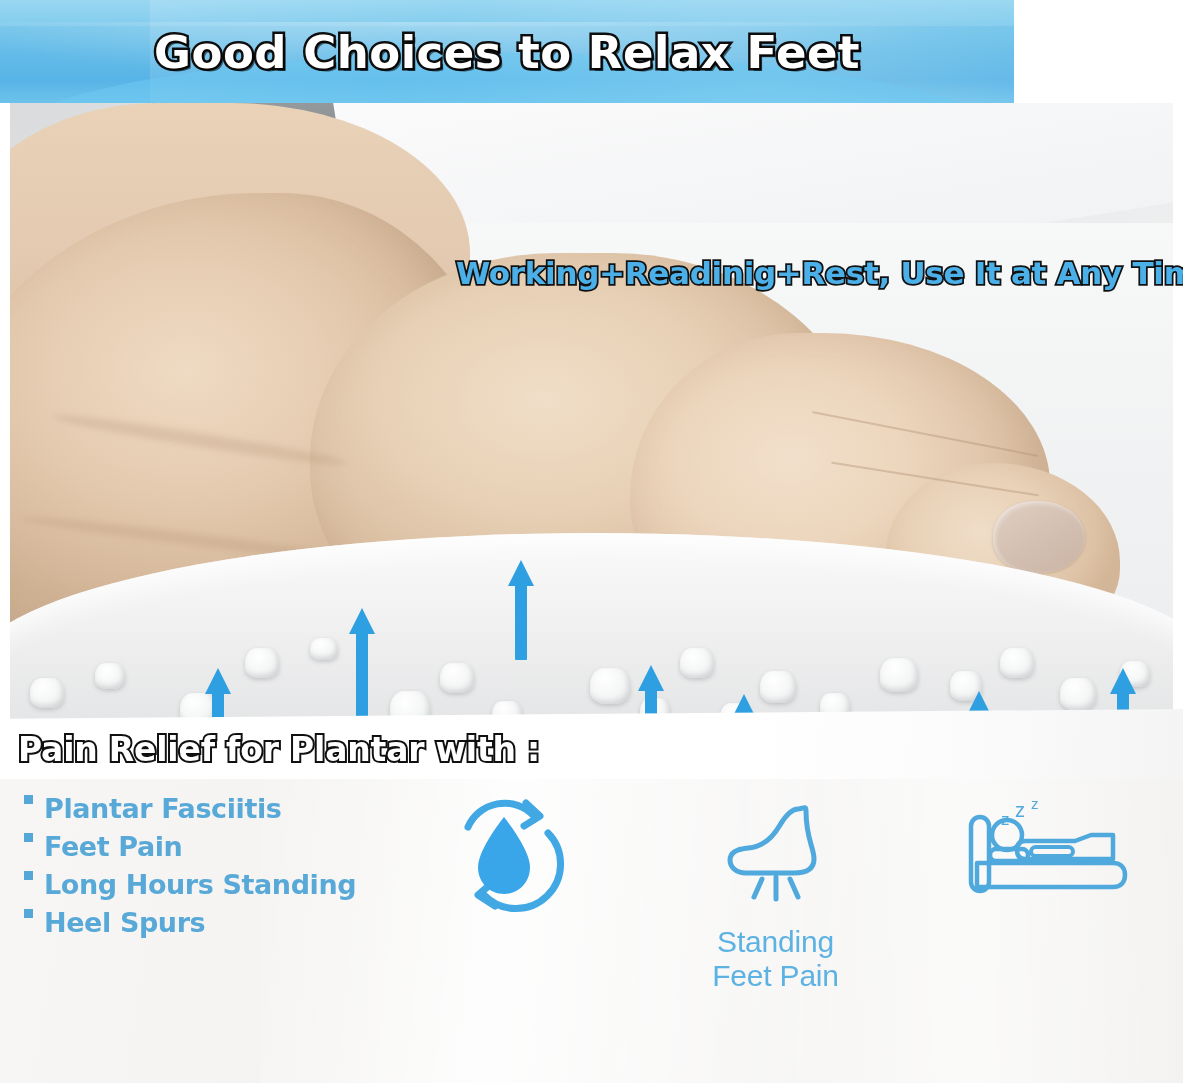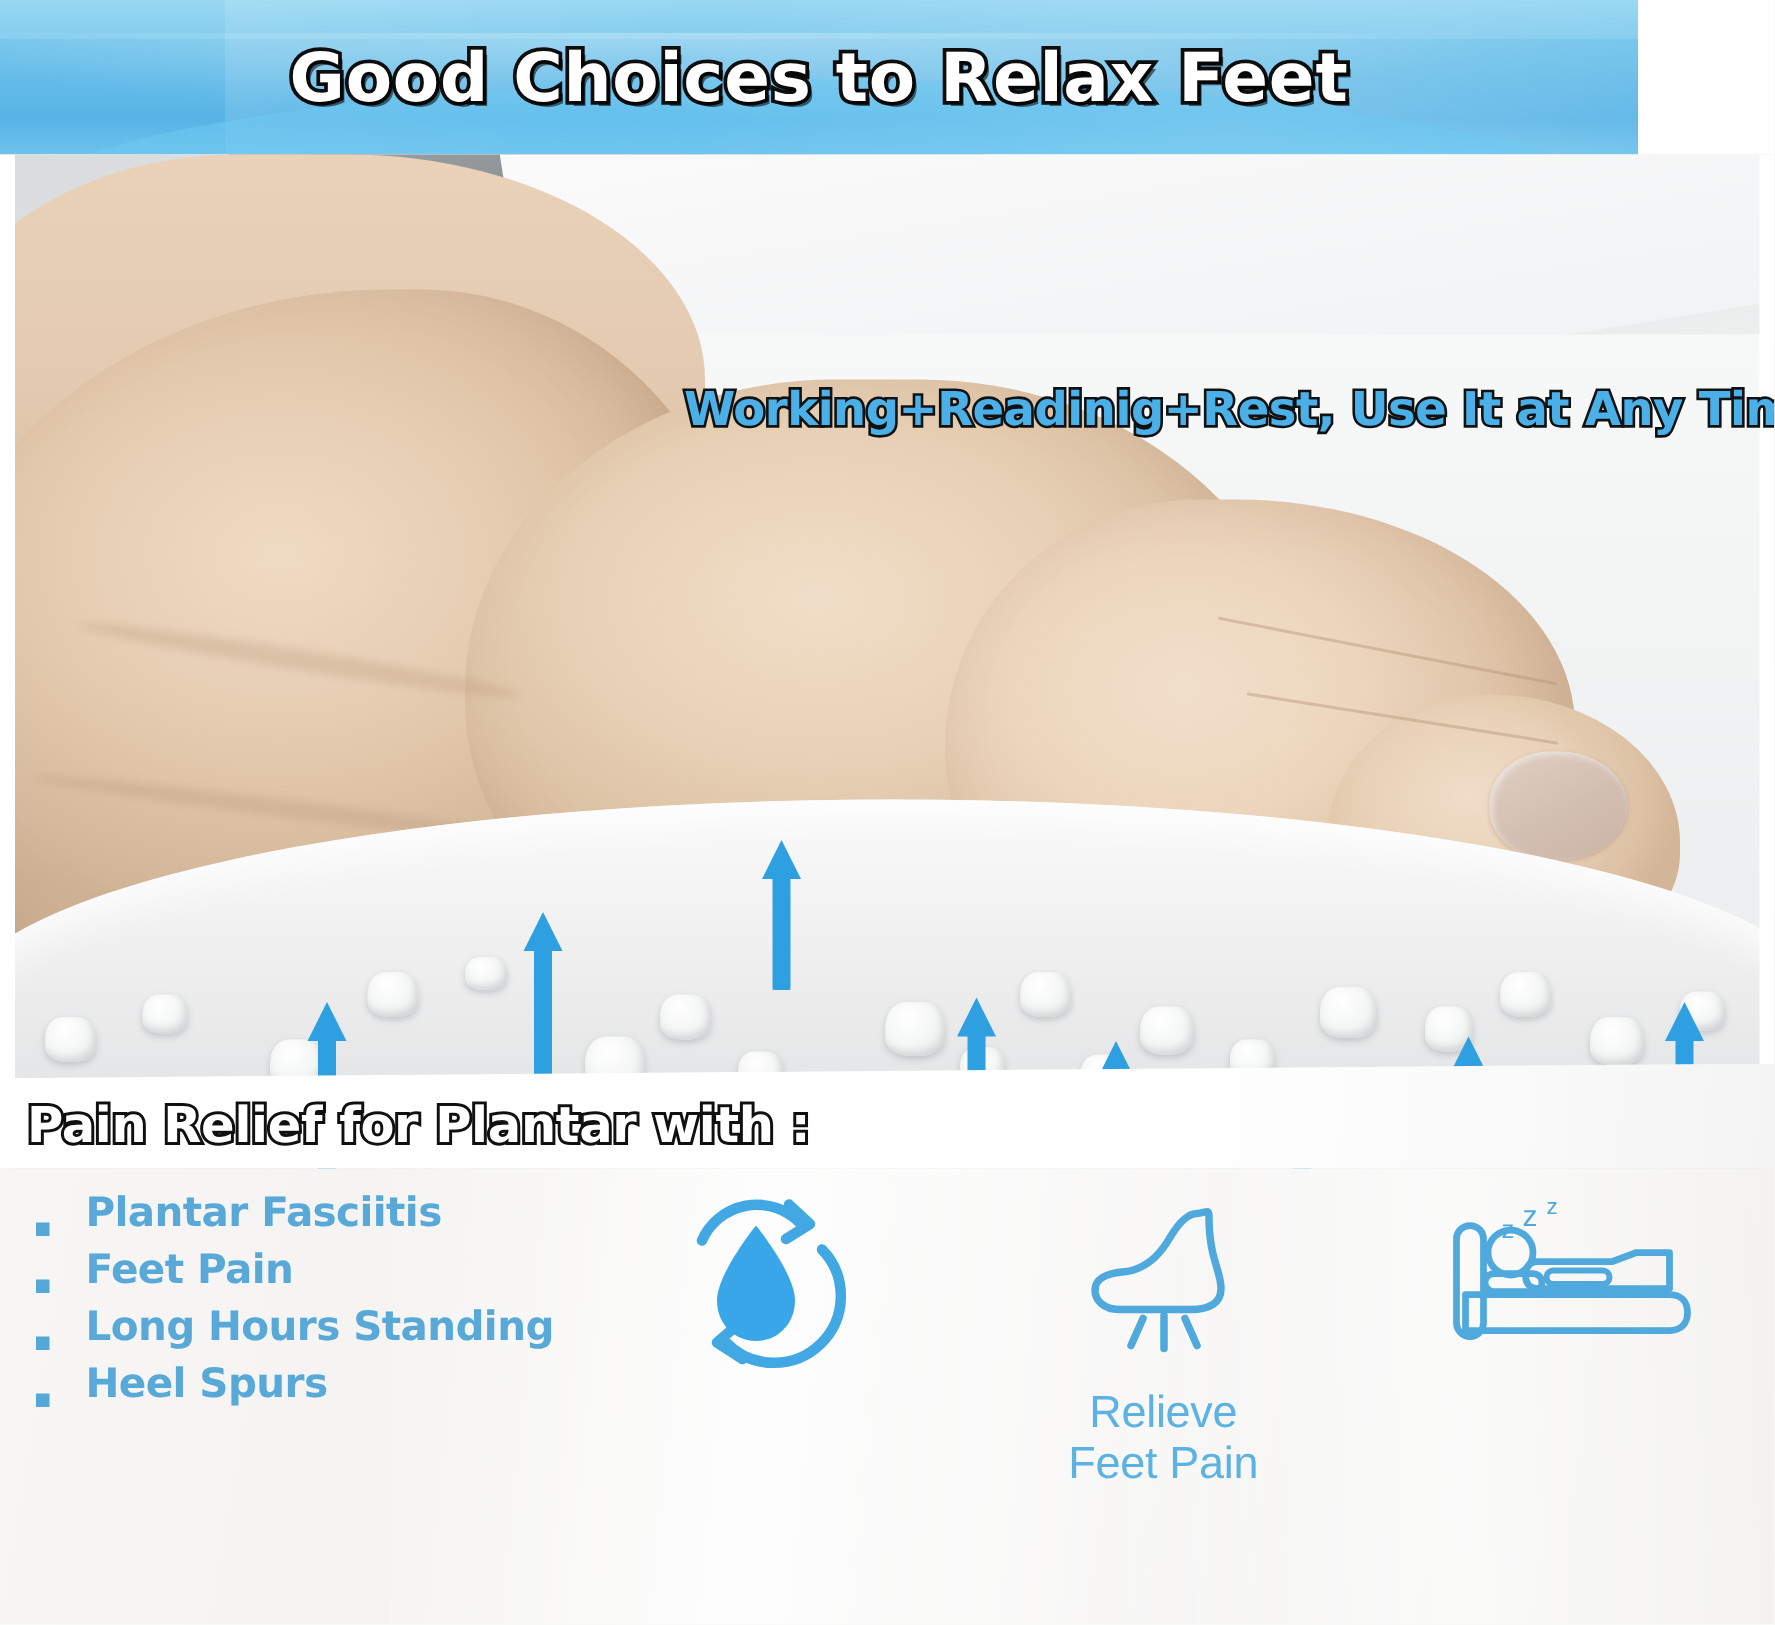--- a/index.html
+++ b/index.html
@@ -6,21 +6,21 @@
   html,body { width:1183px; height:1083px; overflow:hidden; }
   body {
     font-family:"Liberation Sans", sans-serif;
     background:#ffffff;
     position:relative;
   }
   .page { position:relative; width:1183px; height:1083px; overflow:hidden; background:#fff; }
 
   
   .banner {
-    position:absolute; left:0; top:0; width:1092px; height:103px;
+    position:absolute; left:0; top:0; width:1014px; height:103px;
     background:linear-gradient(180deg,#8fd2ef 0%,#7cc9ec 14%,#63bbe8 52%,#58b4e6 78%,#6cc2ec 100%);
     overflow:hidden;
   }
   .banner-stripe-top {
     position:absolute; left:0; top:0; width:100%; height:26px;
     background:linear-gradient(180deg,#9bd8f2 0%,#84cdee 100%);
     opacity:.9;
   }
   .banner-wave1 {
     position:absolute; left:-6%; top:22px; width:115%; height:150px;
@@ -199,21 +199,21 @@
   }
   .bottom-sheen2 {
     position:absolute; left:62%; top:-30%; width:40%; height:170%;
     background:linear-gradient(88deg, rgba(255,255,255,0) 0%, rgba(255,255,255,.6) 50%, rgba(255,255,255,0) 100%);
   }
 
   .bullets {
     position:absolute; left:24px; top:14px; z-index:4;
   }
   .bullet-row {
-    display:flex; align-items:flex-end; gap:24px; margin-bottom:7px;
+    display:flex; align-items:flex-start; gap:11px; margin-bottom:7px;
   }
   .bullet-mark {
     width:9px; height:9px; background:#55a7d8; flex:0 0 auto; margin-top:2px;
   }
   .bullet-text {
     font-family:"DejaVu Sans", sans-serif;
     font-size:27px; font-weight:bold; letter-spacing:-.4px;
     color:#58a9d8;
     white-space:nowrap;
   }
@@ -379,21 +379,21 @@
       <div class="benefit">
         <div class="benefit-icon">
           <svg width="132" height="126" viewBox="0 0 132 126" fill="none">
             <path d="M96 20 C96 48 104 56 104 68 C104 78 96 82 84 82 L36 82 C26 82 20 76 20 69 C20 62 27 58 38 57 C52 56 62 48 70 34 C76 24 82 18 88 18 C93 18 96 14 96 20 Z" stroke="#4fa9dd" stroke-width="5" fill="none" stroke-linejoin="round" stroke-linecap="round"></path>
             <path d="M66 86 L66 108" stroke="#4fa9dd" stroke-width="5" stroke-linecap="round"></path>
             <path d="M52 88 L44 106" stroke="#4fa9dd" stroke-width="5" stroke-linecap="round"></path>
             <path d="M80 88 L88 106" stroke="#4fa9dd" stroke-width="5" stroke-linecap="round"></path>
           </svg>
         </div>
         <div class="benefit-label">
-          <span>Relieve</span>
+          <span>Standing</span>
           <span>Feet Pain</span>
         </div>
       </div>
 
       <div class="benefit">
         <div class="benefit-icon">
           <svg width="168" height="126" viewBox="0 0 168 126" fill="none">
             <text x="38" y="34" font-family="Liberation Sans, sans-serif" font-size="17" fill="#4fa9dd">z</text>
             <text x="52" y="26" font-family="Liberation Sans, sans-serif" font-size="20" fill="#4fa9dd">z</text>
             <text x="68" y="18" font-family="Liberation Sans, sans-serif" font-size="15" fill="#4fa9dd">z</text>

